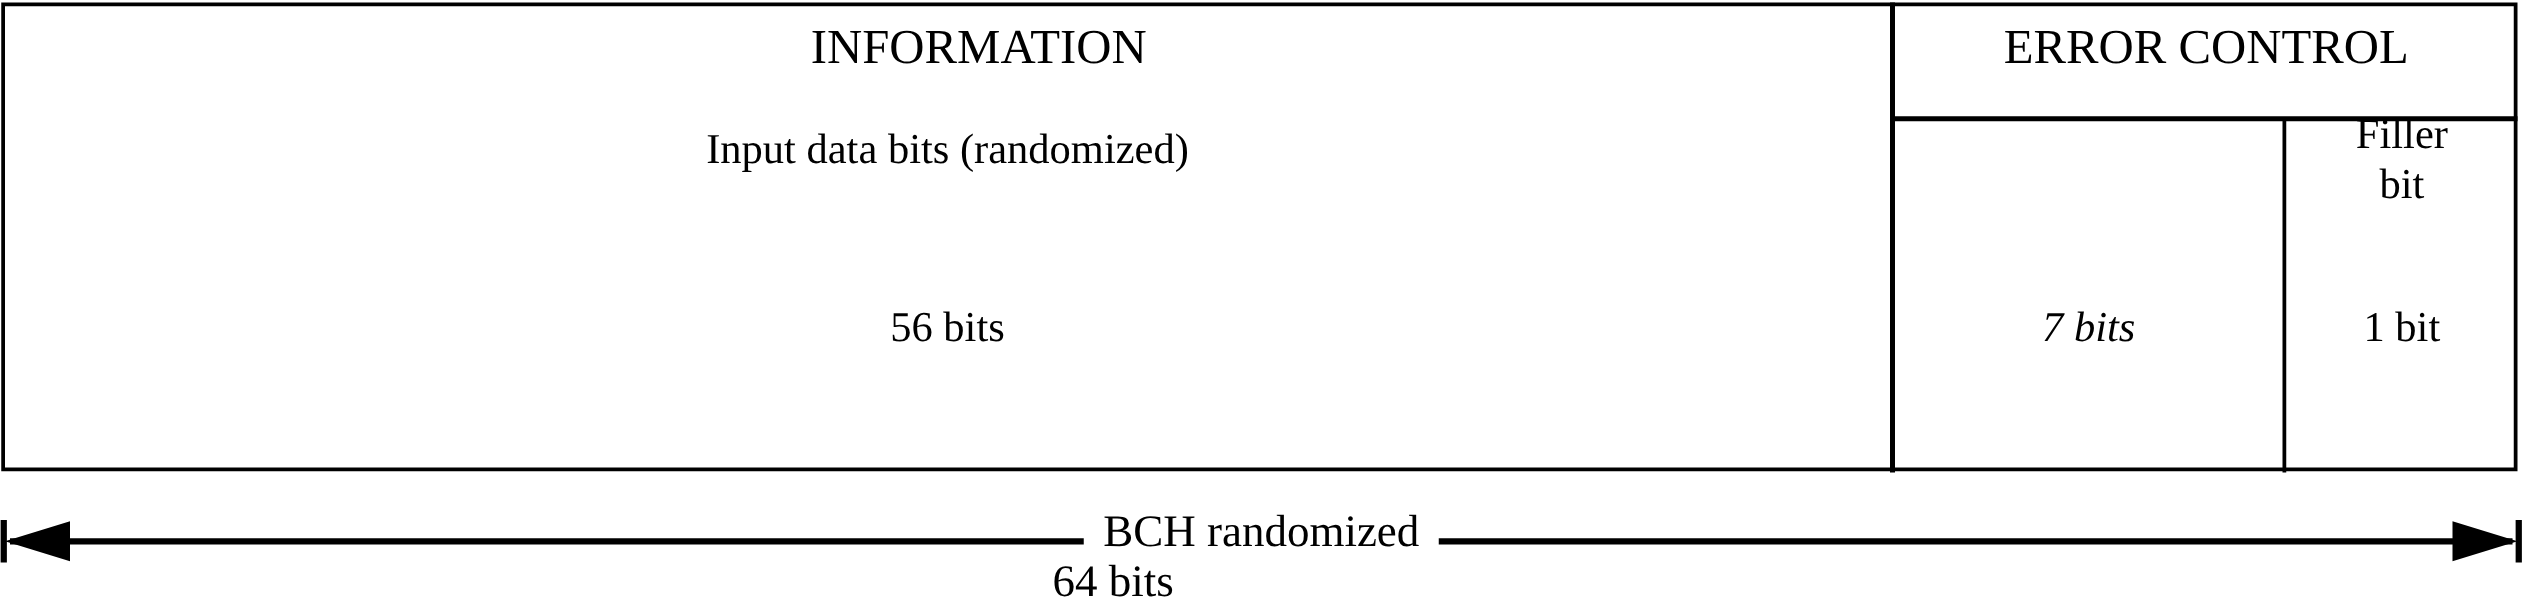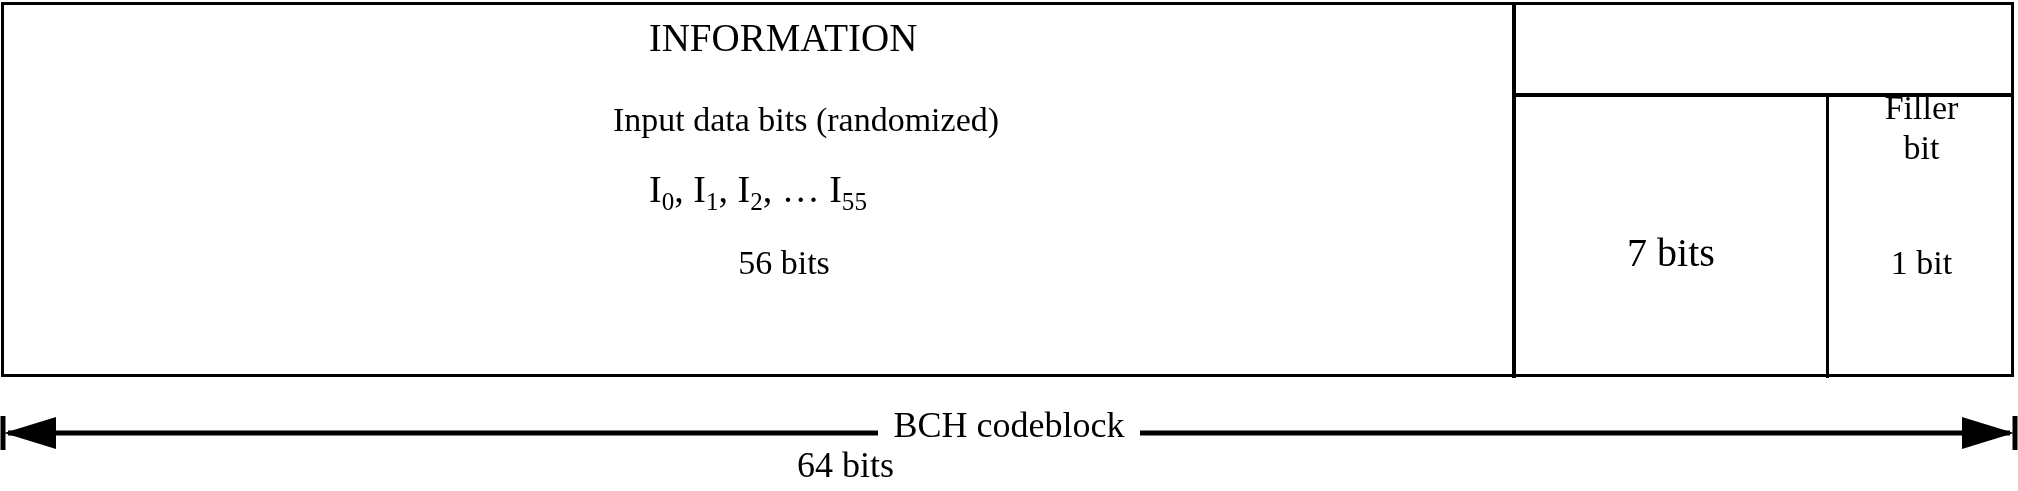--- a/index.html
+++ b/index.html
@@ -75,34 +75,32 @@
     top: 18px;
     width: 1476px;
     font-size: 39px;
     margin-left: 41px;
   }
   .info-sub {
     left: 4px;
     top: 103px;
     width: 1508px;
     font-size: 34px;
-    margin-left: 48px;
   }
   .info-symbols {
     left: 4px;
     top: 170px;
     width: 1508px;
     font-size: 38px;
   }
   .info-count {
     left: 4px;
     top: 246px;
     width: 1508px;
     font-size: 34px;
-    margin-left: 26px;
   }
 
   
   .ec-title {
     left: 1516px;
     top: 18px;
     width: 498px;
     font-size: 39px;
   }
 
@@ -114,23 +112,24 @@
     font-size: 34px;
   }
   .parity-symbols {
     left: 1516px;
     top: 164px;
     width: 310px;
     font-size: 38px;
   }
   .parity-count {
     left: 1516px;
-    top: 233px;
+    top: 246px;
     width: 310px;
-    font-size: 40px;
+    font-size: 34px;
+    font-style: italic;
   }
 
   
   .filler-label {
     left: 1829px;
     top: 88px;
     width: 185px;
     font-size: 34px;
     line-height: 1.18;
     white-space: normal;
@@ -188,45 +187,41 @@
     padding: 0 16px;
   }
   .arrow-subcaption {
     position: absolute;
     left: 0px;
     top: 447px;
     width: 1691px;
     text-align: center;
     font-size: 36px;
     line-height: 1.0;
+    padding-left: 45px;
   }
 </style>
 </head>
 <body>
 
 <div id="diagram">
 
   <div class="frame"></div>
   <div class="v-divider-main"></div>
   <div class="h-divider-ec"></div>
   <div class="v-divider-sub"></div>
 
   <div class="cell-text info-title">INFORMATION</div>
 
   <div class="cell-text info-sub">Input data bits (randomized)</div>
 
-  <div class="cell-text info-symbols">
-    <span>I</span><sub>0</sub>,
-    <span>I</span><sub>1</sub>,
-    <span>I</span><sub>2</sub>, …
-    <span>I</span><sub>55</sub>
-  </div>
 
   <div class="cell-text info-count">56 bits</div>
 
+  <div class="cell-text ec-title">ERROR CONTROL</div>
 
 
 
   <div class="cell-text parity-count">7 bits</div>
 
   <div class="cell-text filler-label">
     <span>Filler</span><br>
     <span>bit</span>
   </div>
 
@@ -242,18 +237,18 @@
 
       <line x1="8" y1="19" x2="2010" y2="19" stroke="#000000" stroke-width="5"></line>
 
       <polygon points="4,19 56,3 56,35" fill="#000000"></polygon>
 
       <polygon points="2014,19 1962,3 1962,35" fill="#000000"></polygon>
     </svg>
   </div>
 
   <div class="arrow-caption">
-    <span class="label">BCH codeblock</span>
+    <span class="label">BCH randomized</span>
   </div>
 
   <div class="arrow-subcaption">64 bits</div>
 
 </div>
 
 </body></html>

